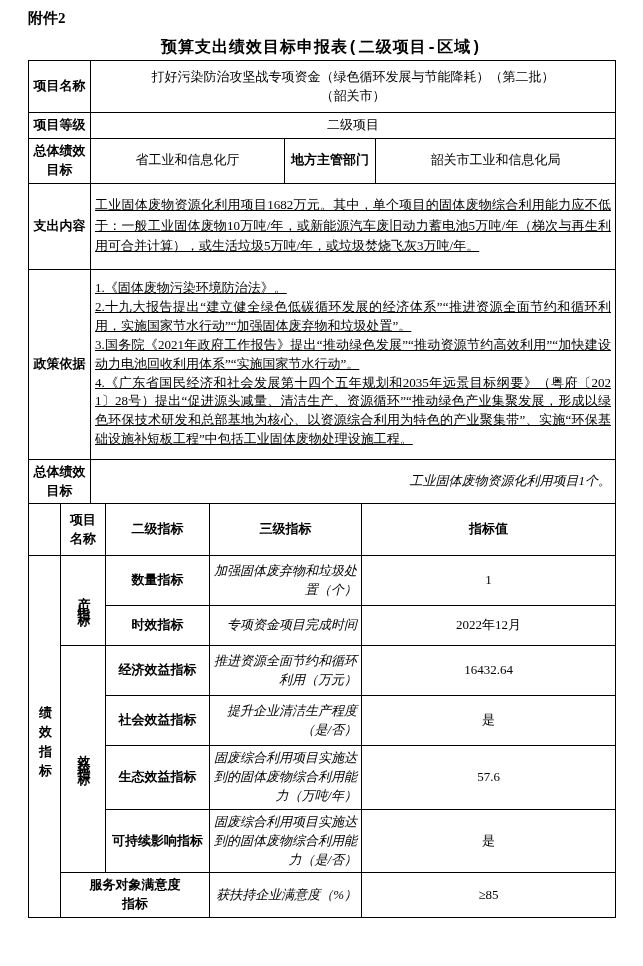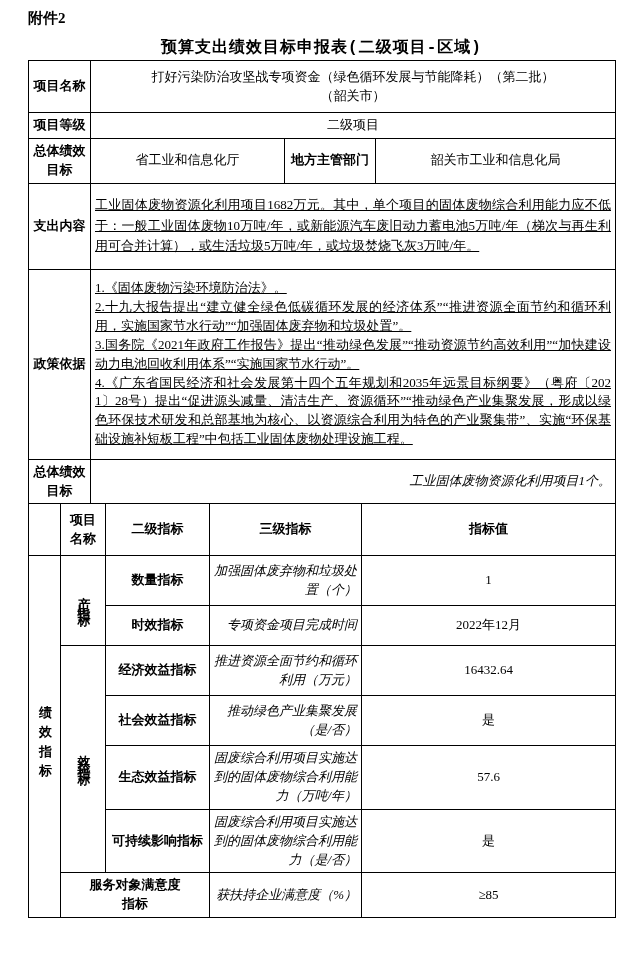--- a/index.html
+++ b/index.html
@@ -122,21 +122,21 @@
       <tr style="height:50px">
         <td rowspan="4">
           <span class="vert">效益指标</span>
         </td>
         <td class="lbl">经济效益指标</td>
         <td class="left">推进资源全面节约和循环利用（万元）</td>
         <td>16432.64</td>
       </tr>
       <tr style="height:50px">
         <td class="lbl">社会效益指标</td>
-        <td class="left">推动绿色产业集聚发展（是/否）</td>
+        <td class="left">提升企业清洁生产程度（是/否）</td>
         <td>是</td>
       </tr>
       <tr style="height:60px">
         <td class="lbl">生态效益指标</td>
         <td class="left">固废综合利用项目实施达到的固体废物综合利用能力（万吨/年）</td>
         <td>57.6</td>
       </tr>
       <tr style="height:50px">
         <td class="lbl">可持续影响指标</td>
         <td class="left">固废综合利用项目实施达到的固体废物综合利用能力（是/否）</td>

